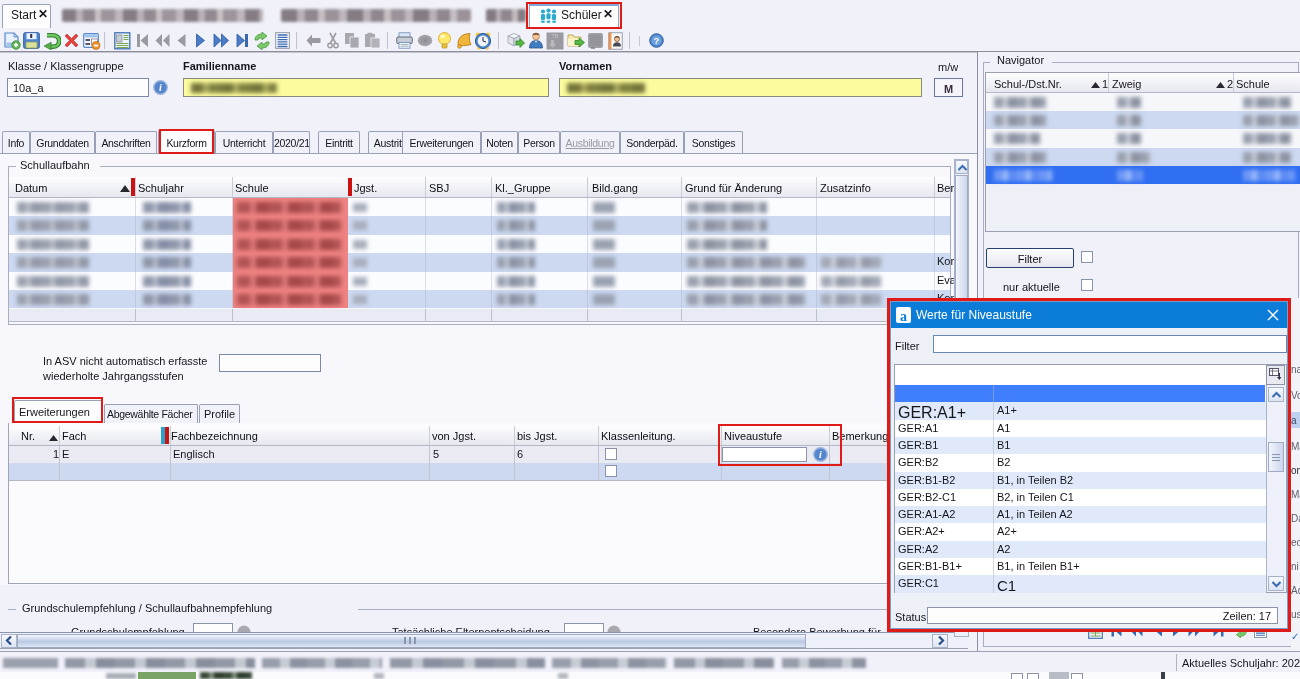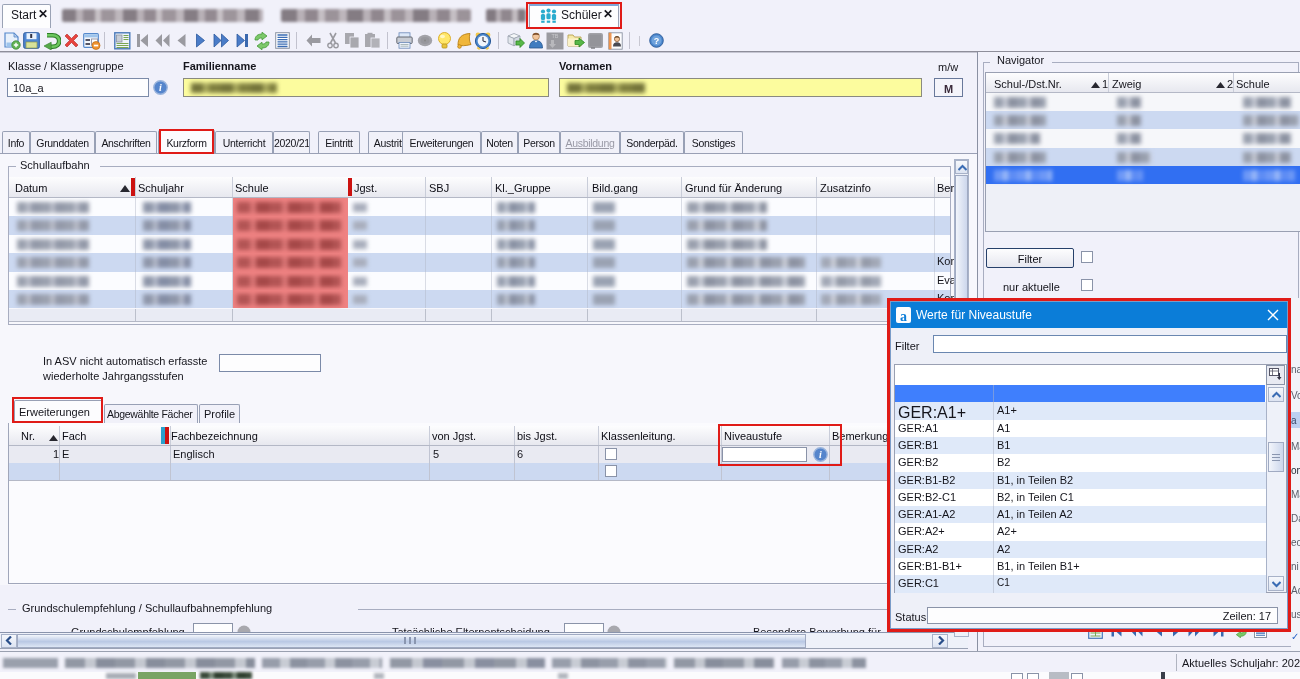--- a/index.html
+++ b/index.html
@@ -773,21 +773,21 @@
           <div style="position:absolute;left:102px;top:2px;font-size:11px;color:#15151c;">A2</div>
         </div>
         <div style="position:absolute;left:0;top:193px;width:371px;height:17.3px;background:#ffffff;">
           <div style="position:absolute;left:98px;top:0;width:1px;height:100%;background:rgba(176,182,198,0.5);"></div>
           <div style="position:absolute;left:3px;top:2px;font-size:11px;color:#15151c;">GER:B1-B1+</div>
           <div style="position:absolute;left:102px;top:2px;font-size:11px;color:#15151c;">B1, in Teilen B1+</div>
         </div>
         <div style="position:absolute;left:0;top:210.3px;width:371px;height:17.3px;background:#dfe9f9;">
           <div style="position:absolute;left:98px;top:0;width:1px;height:100%;background:rgba(176,182,198,0.5);"></div>
           <div style="position:absolute;left:3px;top:2px;font-size:11px;color:#15151c;">GER:C1</div>
-          <div style="position:absolute;left:102px;top:2px;font-size:10px;color:#15151c;">C1</div>
+          <div style="position:absolute;left:102px;top:2px;font-size:15px;color:#15151c;">C1</div>
         </div>
       </div>
 
     <div class="a" style="left:371px;top:20px;width:19px;height:207px;background:#eef1f9;border-left:1px solid #a8b2c8;">
       <div class="a" style="left:1px;top:2px;width:16px;height:15px;background:linear-gradient(#f6f8fc,#dde4f2);border:1px solid #a8b2c8;box-sizing:border-box;"></div>
       <svg class="a" style="left:5px;top:6px;" width="9" height="8">
           <path d="M0.5 6 L4.5 2 L8.5 6" stroke="#3a6cb4" stroke-width="2" fill="none"></path>
         </svg>
       <div class="a" style="left:1px;top:57px;width:16px;height:30px;background:linear-gradient(90deg,#f2f5fb,#ccd6ec);border:1px solid #a0aac2;box-sizing:border-box;"></div>
       <div class="a" style="left:5px;top:68px;width:8px;height:8px;background:repeating-linear-gradient(0deg,#8a96b0 0 1.4px,transparent 1.4px 3px);"></div>

